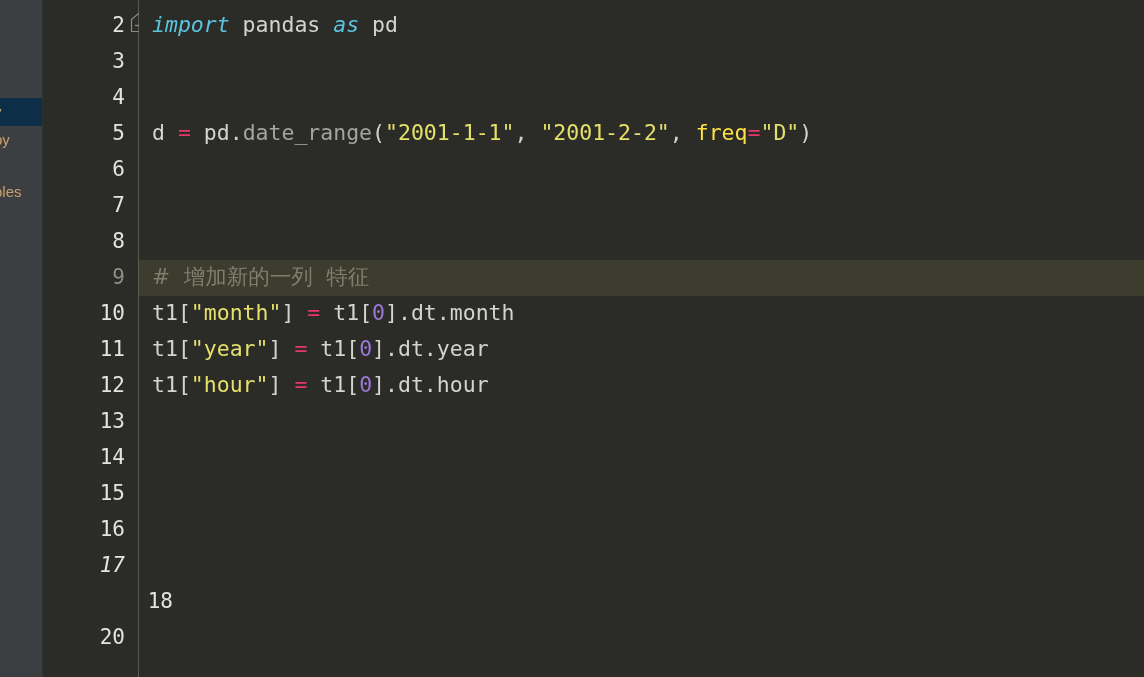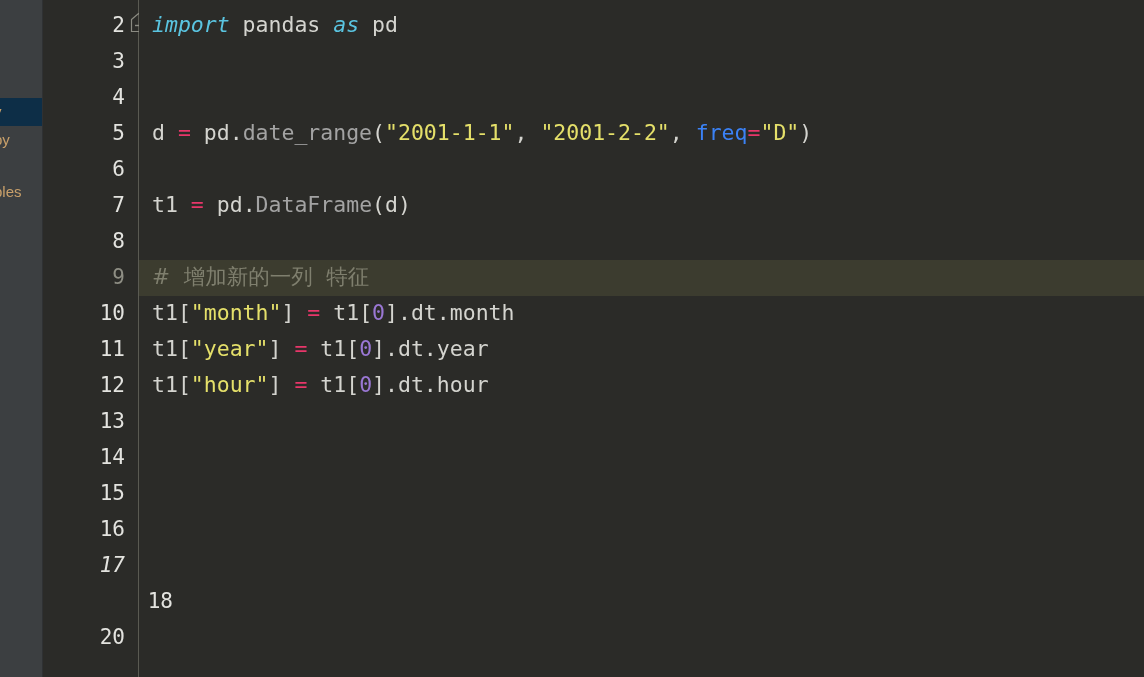--- a/index.html
+++ b/index.html
@@ -125,21 +125,21 @@
     background: #3c3c2f;
   }
 
   
   .kw    { color: #5ac4e0; font-style: italic; }
   .fn    { color: #a3a3a3; }
   .bi    { color: #5ac4e0; }
   .str   { color: #e5e06a; }
   .num   { color: #9a77d4; }
   .op    { color: #e8366a; }
-  .kwarg { color: #3b82f6; }
+  .kwarg { color: #fde047; }
   .plain { color: #d4d4cf; }
   .cmt   { color: #7f7f6e; font-family: "DejaVu Sans", sans-serif; }
 
   
   #watermark {
     position: absolute;
     right: 8px;
     bottom: 6px;
     font-family: "Liberation Sans", sans-serif;
     font-size: 17px;
@@ -200,21 +200,20 @@
     <div class="code-row" style="top:7px;"><span class="kw">import</span><span class="plain"> pandas </span><span class="kw">as</span><span class="plain"> pd</span></div>
 
     <div class="code-row" style="top:43px;"></div>
 
     <div class="code-row" style="top:79px;"></div>
 
     <div class="code-row" style="top:115px;"><span class="plain">d </span><span class="op">=</span><span class="plain"> pd.</span><span class="fn">date_range</span><span class="plain">(</span><span class="str">"2001-1-1"</span><span class="plain">, </span><span class="str">"2001-2-2"</span><span class="plain">, </span><span class="kwarg">freq</span><span class="op">=</span><span class="str">"D"</span><span class="plain">)</span></div>
 
     <div class="code-row" style="top:151px;"></div>
 
-    <div class="code-row" style="top:187px;"><span class="plain">t1 </span><span class="op">=</span><span class="plain"> pd.</span><span class="fn">DataFrame</span><span class="plain">(d)</span></div>
 
     <div class="code-row" style="top:223px;"></div>
 
     <div class="row-hl" style="top:260px;"></div>
     <div class="code-row" style="top:259px;"><span class="cmt">#</span><span class="cmt">  增加新的一列  特征</span></div>
 
     <div class="code-row" style="top:295px;"><span class="plain">t1[</span><span class="str">"month"</span><span class="plain">] </span><span class="op">=</span><span class="plain"> t1[</span><span class="num">0</span><span class="plain">].dt.month</span></div>
 
     <div class="code-row" style="top:331px;"><span class="plain">t1[</span><span class="str">"year"</span><span class="plain">] </span><span class="op">=</span><span class="plain"> t1[</span><span class="num">0</span><span class="plain">].dt.year</span></div>
 

